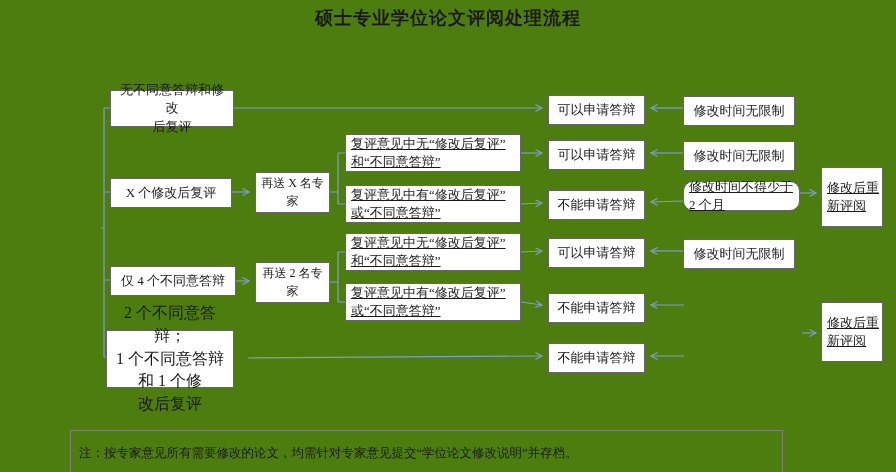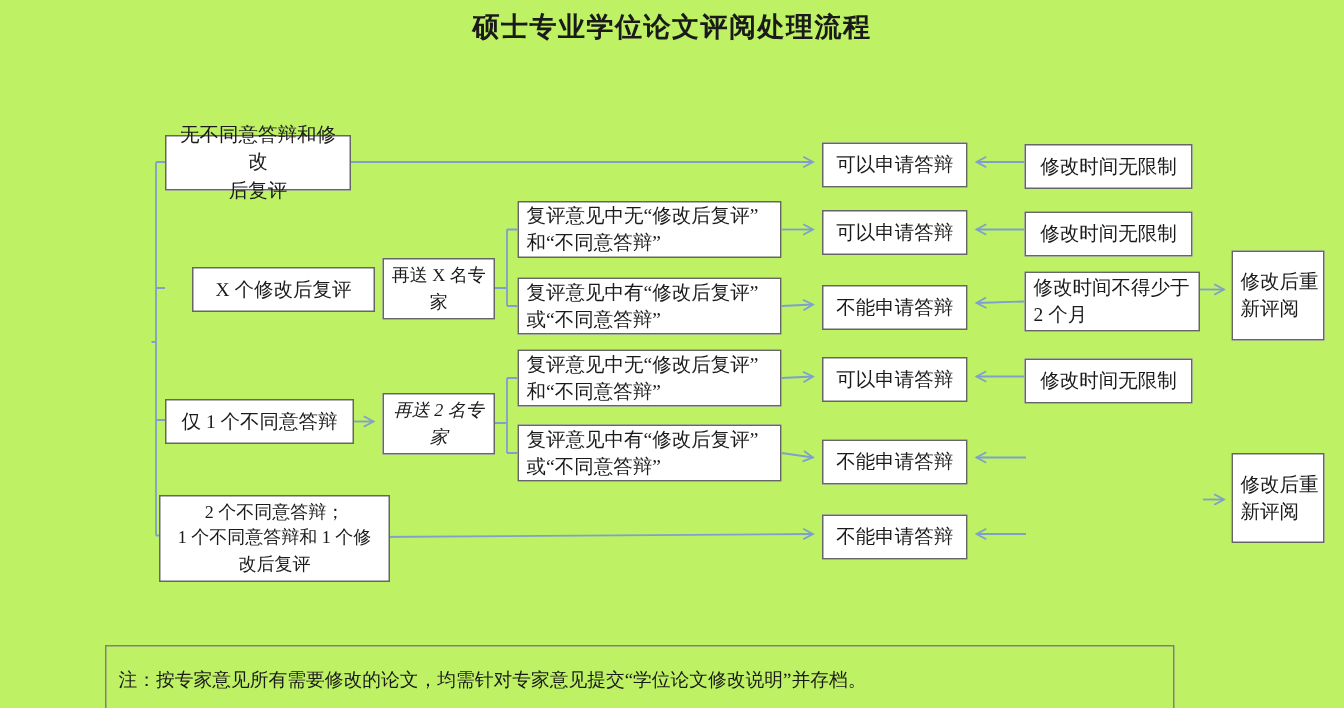--- a/index.html
+++ b/index.html
@@ -1,27 +1,27 @@
 <!DOCTYPE html>
 <html style="--connector: #7f9fce; --box_border: #666666;"><head>
 <meta charset="utf-8">
 <style>
   html,body{margin:0;padding:0;background:#ffffff;}
   body{font-family:"Liberation Serif","DejaVu Serif",serif;color:#1a1a1a;}
-  #canvas{position:relative;width:896px;height:472px;background:#bef264;overflow:hidden;}
+  #canvas{position:relative;width:896px;height:472px;background:#4d7c0f;overflow:hidden;}
   #page-title{position:absolute;left:0;top:6px;width:896px;text-align:center;
     font-size:18px;font-weight:bold;letter-spacing:1px;}
   #wires{position:absolute;left:0;top:0;width:896px;height:472px;z-index:0;pointer-events:none;}
   .conn{stroke:var(--connector,#7f9fce);stroke-width:1.2;fill:none;stroke-linejoin:round;}
   .arrowhead{stroke:var(--connector,#7f9fce);stroke-width:1.2;fill:none;}
   .node{position:absolute;z-index:1;box-sizing:border-box;background:#ffffff;
     border:1px solid var(--box_border,#666666);display:flex;align-items:center;justify-content:center;
     text-align:center;white-space:pre-line;font-size:13px;line-height:1.42;padding:14px 3px;}
   .one{white-space:nowrap;}
-  .left{justify-content:flex-start;text-align:left;padding-left:5px;padding-right:2px;}
+  .left{justify-content:flex-start;text-align:left;padding-left:5px;padding-right:2px;text-decoration:underline;}
   .topalign{align-items:flex-start;padding-top:3px;}
   #note-box{position:absolute;left:70px;top:430px;width:713px;height:46px;z-index:1;
     box-sizing:border-box;border:1px solid #808080;display:flex;align-items:center;
     padding-left:8px;font-size:12.5px;white-space:nowrap;}
 </style>
 </head>
 <body>
 
 <div id="canvas">
 
@@ -55,50 +55,50 @@
     <path class="conn" marker-end="url(#arw)" d="M684,305 H651"></path>
     <path class="conn" marker-end="url(#arw)" d="M684,356 H651"></path>
 
     <path class="conn" marker-end="url(#arw)" d="M800,193 H816"></path>
     <path class="conn" marker-end="url(#arw)" d="M802,333 H816"></path>
   </svg>
 
 
   <div class="node" style="left:110px;top:90px;width:124px;height:37px;">无不同意答辩和修改
 后复评</div>
-  <div class="node one" style="left:128px;top:178px;width:122px;height:14px;">X 个修改后复评</div>
-  <div class="node one" style="left:110px;top:266px;width:126px;height:29px;">仅 1 个不同意答辩</div>
-  <div class="node" style="left:106px;top:330px;width:154px;height:58px;font-size:12px;">2 个不同意答辩；
+  <div class="node one" style="left:110px;top:178px;width:122px;height:14px;">X 个修改后复评</div>
+  <div class="node one" style="left:110px;top:266px;width:126px;height:29px;">仅 4 个不同意答辩</div>
+  <div class="node" style="left:106px;top:330px;width:128px;height:58px;font-size:16px;">2 个不同意答辩；
 1 个不同意答辩和 1 个修
 改后复评</div>
 
   <div class="node" style="left:255px;top:172px;width:75px;height:41px;font-size:12px;padding:1px 3px;">再送 X 名专
 家</div>
-  <div class="node" style="left:255px;top:262px;width:75px;height:41px;font-size:12px;padding:1px 2px;font-style:italic;">再送 2 名专
+  <div class="node" style="left:255px;top:262px;width:75px;height:41px;font-size:12px;padding:1px 2px;">再送 2 名专
 家</div>
 
   <div class="node left" style="left:345px;top:134px;width:176px;height:38px;">复评意见中无“修改后复评”
 和“不同意答辩”</div>
   <div class="node left" style="left:345px;top:185px;width:176px;height:38px;">复评意见中有“修改后复评”
 或“不同意答辩”</div>
   <div class="node left" style="left:345px;top:233px;width:176px;height:38px;">复评意见中无“修改后复评”
 和“不同意答辩”</div>
   <div class="node left" style="left:345px;top:283px;width:176px;height:38px;">复评意见中有“修改后复评”
 或“不同意答辩”</div>
 
   <div class="node one" style="left:548px;top:95px;width:97px;height:25px;">可以申请答辩</div>
   <div class="node one" style="left:548px;top:140px;width:97px;height:25px;">可以申请答辩</div>
   <div class="node one" style="left:548px;top:190px;width:97px;height:25px;">不能申请答辩</div>
   <div class="node one" style="left:548px;top:238px;width:97px;height:25px;">可以申请答辩</div>
   <div class="node one" style="left:548px;top:293px;width:97px;height:25px;">不能申请答辩</div>
   <div class="node one" style="left:548px;top:343px;width:97px;height:25px;">不能申请答辩</div>
 
   <div class="node one" style="left:683px;top:96px;width:112px;height:24px;">修改时间无限制</div>
   <div class="node one" style="left:683px;top:141px;width:112px;height:24px;">修改时间无限制</div>
-  <div class="node left" style="left:683px;top:181px;width:117px;height:40px;">修改时间不得少于
+  <div class="node left" style="left:683px;top:181px;width:117px;height:30px;border-radius:10px;">修改时间不得少于
 2 个月</div>
   <div class="node one" style="left:683px;top:239px;width:112px;height:24px;">修改时间无限制</div>
 
   <div class="node left" style="left:821px;top:167px;width:62px;height:60px;">修改后重
 新评阅</div>
   <div class="node left" style="left:821px;top:302px;width:62px;height:60px;">修改后重
 新评阅</div>
 
   <div id="note-box">
     <span>注：按专家意见所有需要修改的论文，均需针对专家意见提交“学位论文修改说明”并存档。</span>

